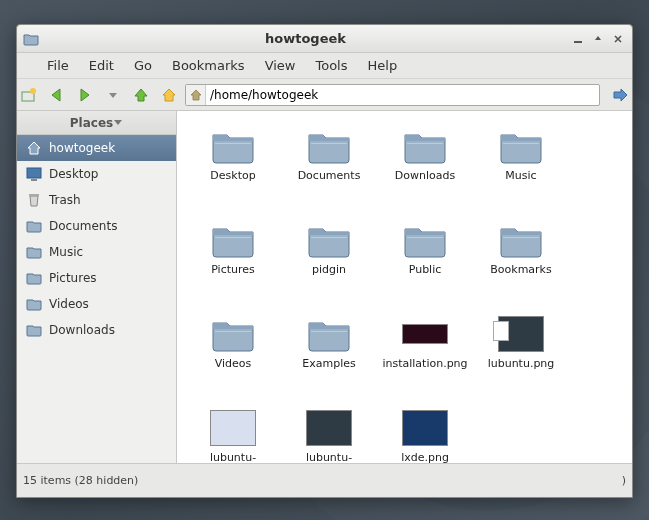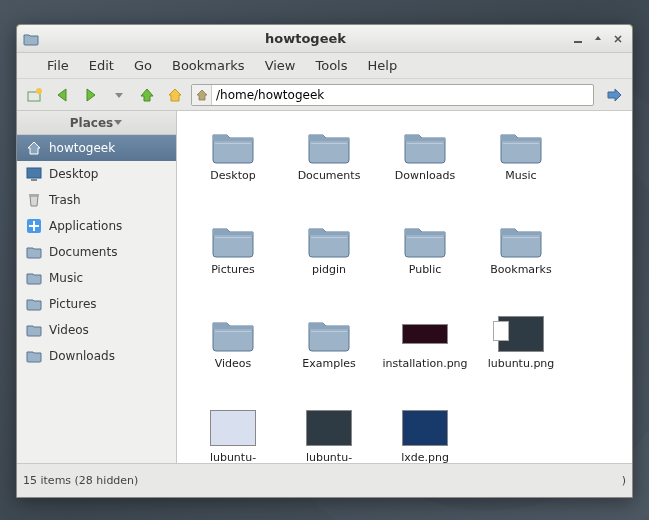--- a/index.html
+++ b/index.html
@@ -5,21 +5,21 @@
   * { box-sizing: border-box; margin: 0; padding: 0; font-family: "DejaVu Sans", "Liberation Sans", sans-serif; }
   body { width: 649px; height: 520px; background: linear-gradient(135deg, #4a5560 0%, #3d4750 50%, #4a5560 100%); overflow: hidden; position: relative; }
   body::before { content:""; position:absolute; width:400px; height:400px; border:60px solid rgba(255,255,255,0.02); border-radius:50%; top:50px; right:-100px; }
   .window { position:absolute; top:24px; left:16px; width:617px; height:474px; background:#84cc16; border:1px solid #8a8a88; border-radius:4px 4px 0 0; box-shadow:0 4px 20px rgba(0,0,0,0.4); display:flex; flex-direction:column; }
   .titlebar { height:28px; background:linear-gradient(#f4f4f2,#e0e0de); display:flex; align-items:center; padding:0 6px; border-bottom:1px solid #c8c8c6; border-radius:4px 4px 0 0; }
   .titlebar .ticon { width:16px; height:16px; margin-right:6px; }
   .titlebar .title { flex:1; text-align:center; font-weight:bold; font-size:13px; color:#333; }
   .titlebar .winbtn { width:16px; height:16px; margin-left:4px; cursor:pointer; display:flex; align-items:center; justify-content:center; font-size:11px; color:#444; }
   .menubar { height:26px; background:#e8e8e6; display:flex; align-items:center; padding:0 20px; border-bottom:1px solid #d4d4d2; font-size:13px; color:#333; }
   .menubar .mitem { padding:3px 10px; cursor:pointer; }
-  .toolbar { height:32px; background:#e8e8e6; display:flex; align-items:center; padding:0 6px; gap:4px; border-bottom:1px solid #c8c8c6; }
+  .toolbar { height:32px; background:#e8e8e6; display:flex; align-items:center; padding:0 0; gap:4px; border-bottom:1px solid #c8c8c6; }
   .tbtn { width:24px; height:24px; display:flex; align-items:center; justify-content:center; cursor:pointer; }
   .pathbar { flex:1; display:flex; align-items:center; border:1px solid #a8a8a6; background:#fff; height:22px; border-radius:2px; }
   .pathbar .homeicon { width:20px; display:flex; align-items:center; justify-content:center; border-right:1px solid #ccc; height:100%; background:#f0f0ee; }
   .pathbar input { flex:1; border:none; outline:none; font-size:12px; padding:0 4px; background:transparent; }
   .gobtn { width:24px; height:24px; display:flex; align-items:center; justify-content:center; cursor:pointer; margin-left:4px; }
   .body { flex:1; display:flex; overflow:hidden; background:#fff; }
   .sidebar { width:160px; background:#f0f0ee; border-right:1px solid #c8c8c6; display:flex; flex-direction:column; }
   .sidehdr { height:24px; background:linear-gradient(#e8e8e6,#dcdcda); border-bottom:1px solid #c8c8c6; display:flex; align-items:center; padding:0 8px; font-size:12px; font-weight:bold; color:#555; justify-content:center; }
   .sideitem { height:26px; display:flex; align-items:center; padding:0 8px; gap:6px; font-size:12px; cursor:pointer; color:#333; }
   .sideitem.selected { background:linear-gradient(#6f8ba8,#5a7592); color:#fff; }
@@ -147,27 +147,20 @@
           </div>
           <div class="sideitem">
             <span class="sicon"><svg width="18" height="18">
                 <path d="M5 5 L13 5 L12 15 L6 15 Z" fill="#d8d8d6" stroke="#888"></path>
                 <rect x="4" y="3" width="10" height="2" fill="#aaa"></rect>
               </svg></span>
             <span>Trash</span>
           </div>
           <div class="sideitem">
             <span class="sicon"><svg width="18" height="18">
-                <rect x="2" y="2" width="14" height="14" rx="2" fill="#4a9aea"></rect>
-                <path d="M9 4 L9 14 M4 9 L14 9" stroke="#fff" stroke-width="2"></path>
-              </svg></span>
-            <span>Applications</span>
-          </div>
-          <div class="sideitem">
-            <span class="sicon"><svg width="18" height="18">
                 <path d="M2 5 h6 l1 1 h7 v8 a1 1 0 0 1 -1 1 h-12 a1 1 0 0 1 -1 -1 z" fill="#9db4c8" stroke="#5a7592"></path>
               </svg></span>
             <span>Documents</span>
           </div>
           <div class="sideitem">
             <span class="sicon"><svg width="18" height="18">
                 <path d="M2 5 h6 l1 1 h7 v8 a1 1 0 0 1 -1 1 h-12 a1 1 0 0 1 -1 -1 z" fill="#9db4c8" stroke="#5a7592"></path>
               </svg></span>
             <span>Music</span>
           </div>

